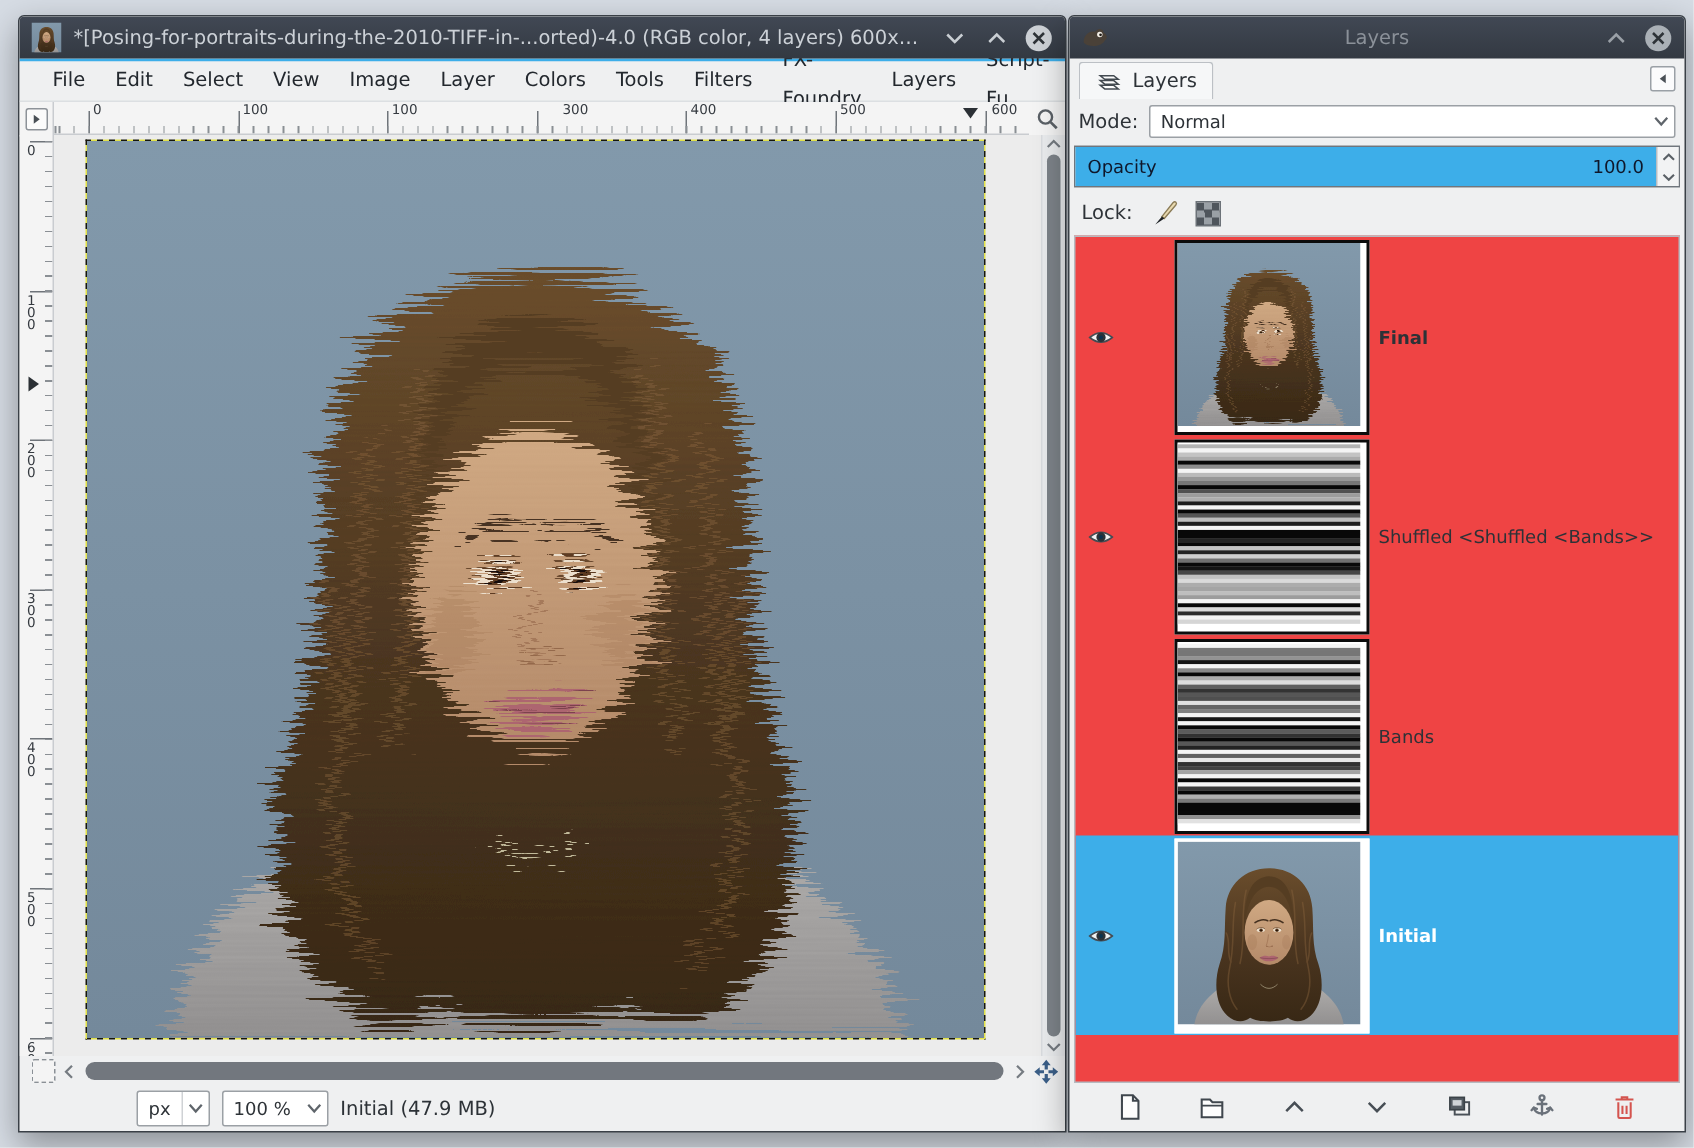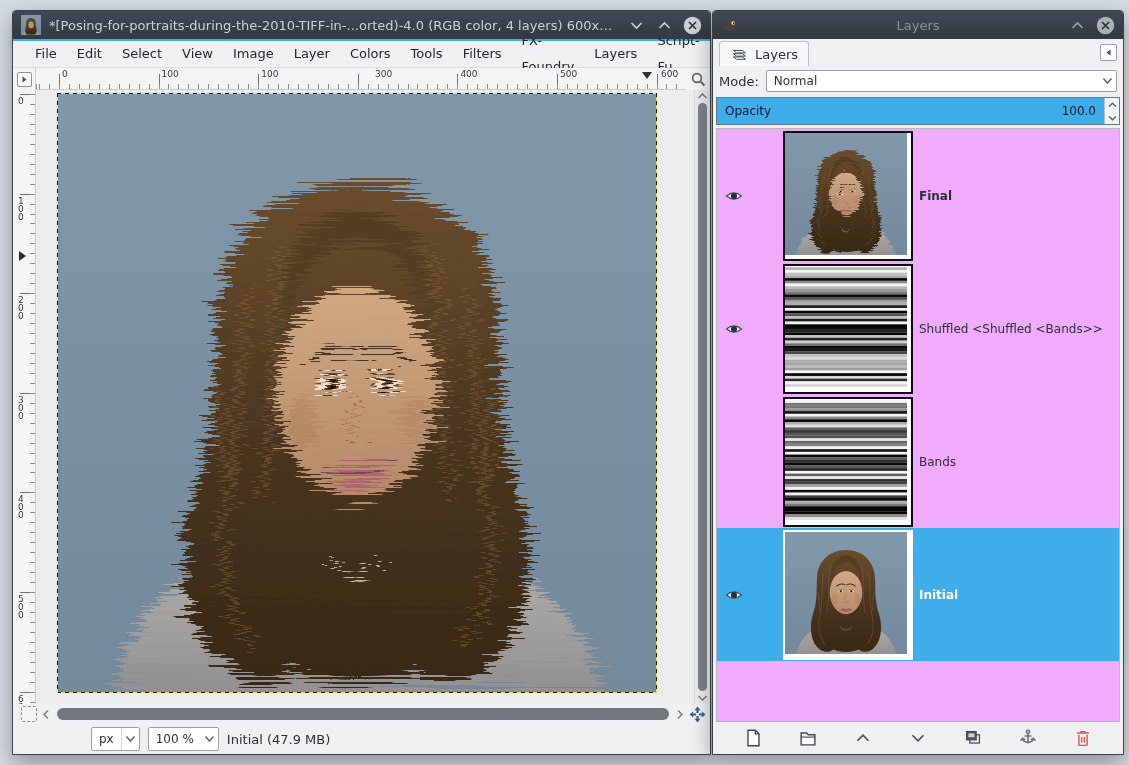--- a/index.html
+++ b/index.html
@@ -91,21 +91,21 @@
   .mode-row{display:flex;align-items:center;gap:7px;margin:4px 6px 2px;font-size:13px;color:#2d3237}
   .mode-combo{flex:1;height:20px}
   .opacity{margin:3px;height:26px;flex:0 0 26px;border:1px solid #70767d;display:flex;background:#fff}
   .op-fill{flex:1;background:var(--accent,#3daee9);color:#0f172a;display:flex;
            justify-content:space-between;align-items:center;padding:0 8px;font-size:12px}
   .op-spin{width:14px;border-left:1px solid #b9bdc1;display:flex;flex-direction:column;background:#f2f3f4}
   .op-spin .sp{flex:1;display:flex;align-items:center;justify-content:center;color:#5a6066}
   .lock-row{display:flex;align-items:center;gap:11px;padding:4px 8px 5px 8px;font-size:13px;color:#2d3237}
   .checker{width:15px;height:15px;border:1px solid #6c7278;
      background:repeating-conic-gradient(#9aa0a6 0 25%,#4f555c 0 50%);background-size:10px 10px}
-  .layer-list{flex:1;margin:0 3px;border:1px solid #b6bac0;background:#f0abfc;
+  .layer-list{flex:1;margin:0 3px;border:1px solid #b6bac0;background:#ef4444;
               overflow:hidden;display:flex;flex-direction:column;min-height:0}
   .layer-row{height:133px;flex:0 0 133px;display:flex;align-items:center}
   .layer-row.selected{background:var(--accent,#3daee9)}
   .eye-cell{width:34px;flex:0 0 34px;display:flex;justify-content:center}
   .link-cell{width:32px;flex:0 0 32px}
   .thumb{width:126px;height:126px;flex:0 0 auto;border:2px solid #0c0c0c;background:#fff;overflow:hidden}
   .selected .thumb{border-color:#fff}
   .thumb svg{display:block}
   .layer-name{margin-left:6px;font-size:12px;color:#2d3237;white-space:nowrap}
   .layer-name.bold{font-weight:bold}
@@ -511,20 +511,30 @@
       <span class="sp">
           <span class="ic">
             <svg width="9" height="6" viewBox="0 0 9 6">
               <polyline points="1,1.5 4.5,4.8 8,1.5" fill="none" stroke="currentColor" stroke-width="1.4"></polyline>
             </svg>
           </span>
         </span>
     </div>
   </div>
 
+  <div class="lock-row">
+    <span>Lock:</span>
+    <span class="ic">
+        <svg width="20" height="20" viewBox="0 0 20 20">
+          <path d="M8.6 12.4 L16.1 3 C17.5 1.8 19 3.3 17.9 4.7 L10.2 13.7 Z" fill="#e8d9b0" stroke="#8a7b57" stroke-width="0.9"></path>
+          <path d="M8.6 12.4 L10.2 13.7 L4.2 17.6 Z" fill="#1d2125"></path>
+        </svg>
+      </span>
+    <span class="checker" title=""></span>
+  </div>
 
   <div class="layer-list" id="layer-list">
       <div class="layer-row">
         <div class="eye-cell">
           <svg width="18" height="14" viewBox="0 0 18 14">
             <path d="M1.5 7 Q9 0.8 16.5 7 Q9 13.2 1.5 7 Z" fill="#f2f2f2" stroke="#454c53" stroke-width="1.1"></path>
             <circle cx="9" cy="7" r="3.1" fill="#2b3238"></circle>
             <circle cx="9" cy="7" r="1.3" fill="#0a3350"></circle>
           </svg>
         </div>

